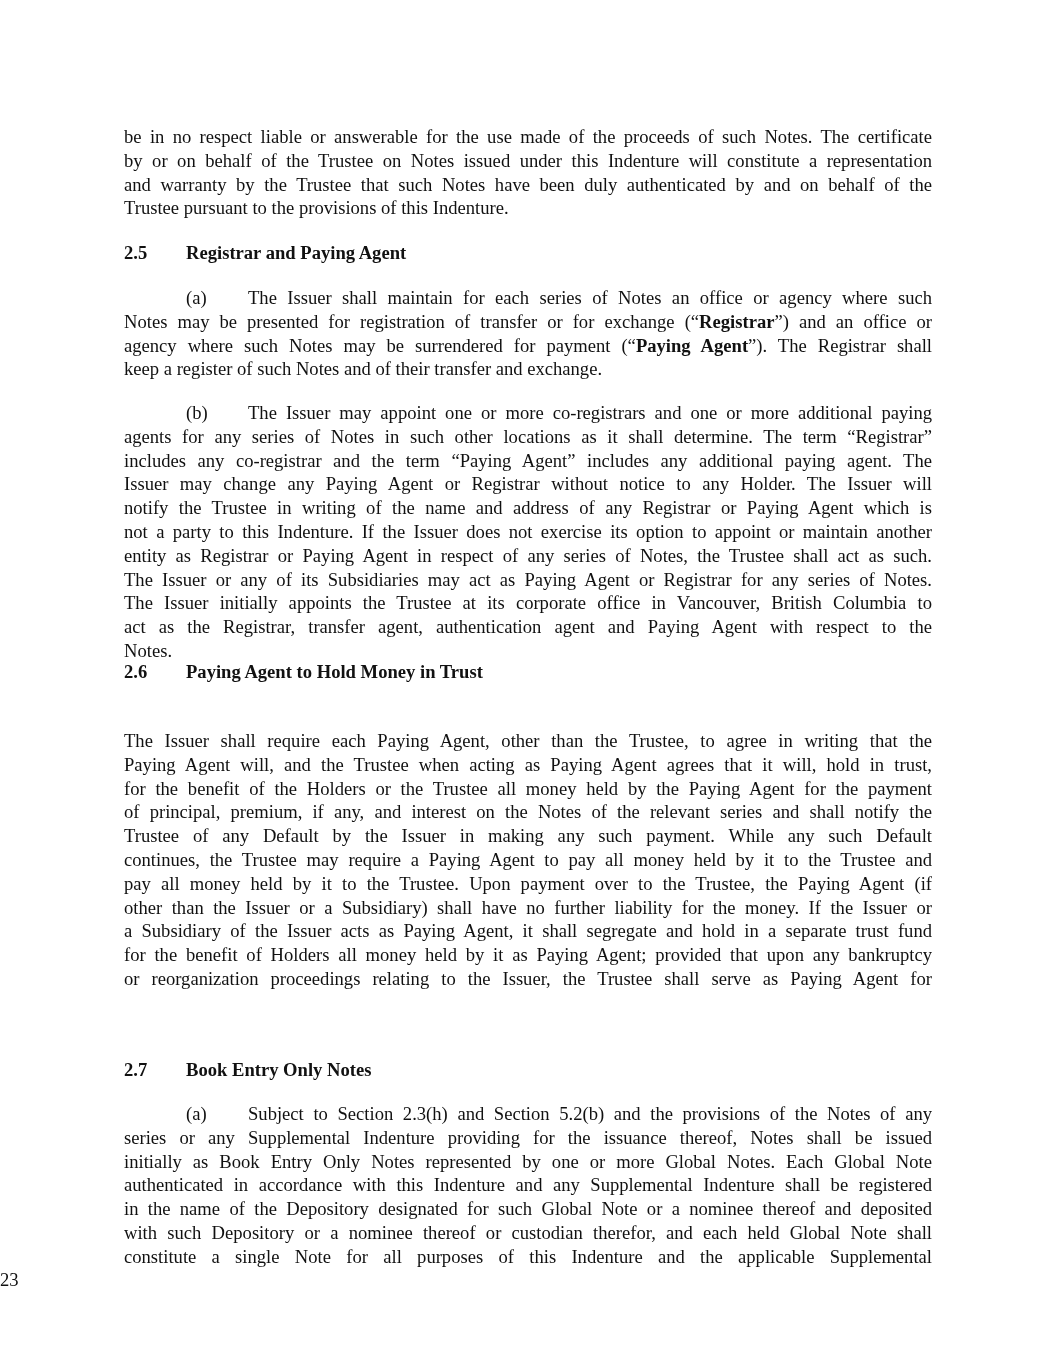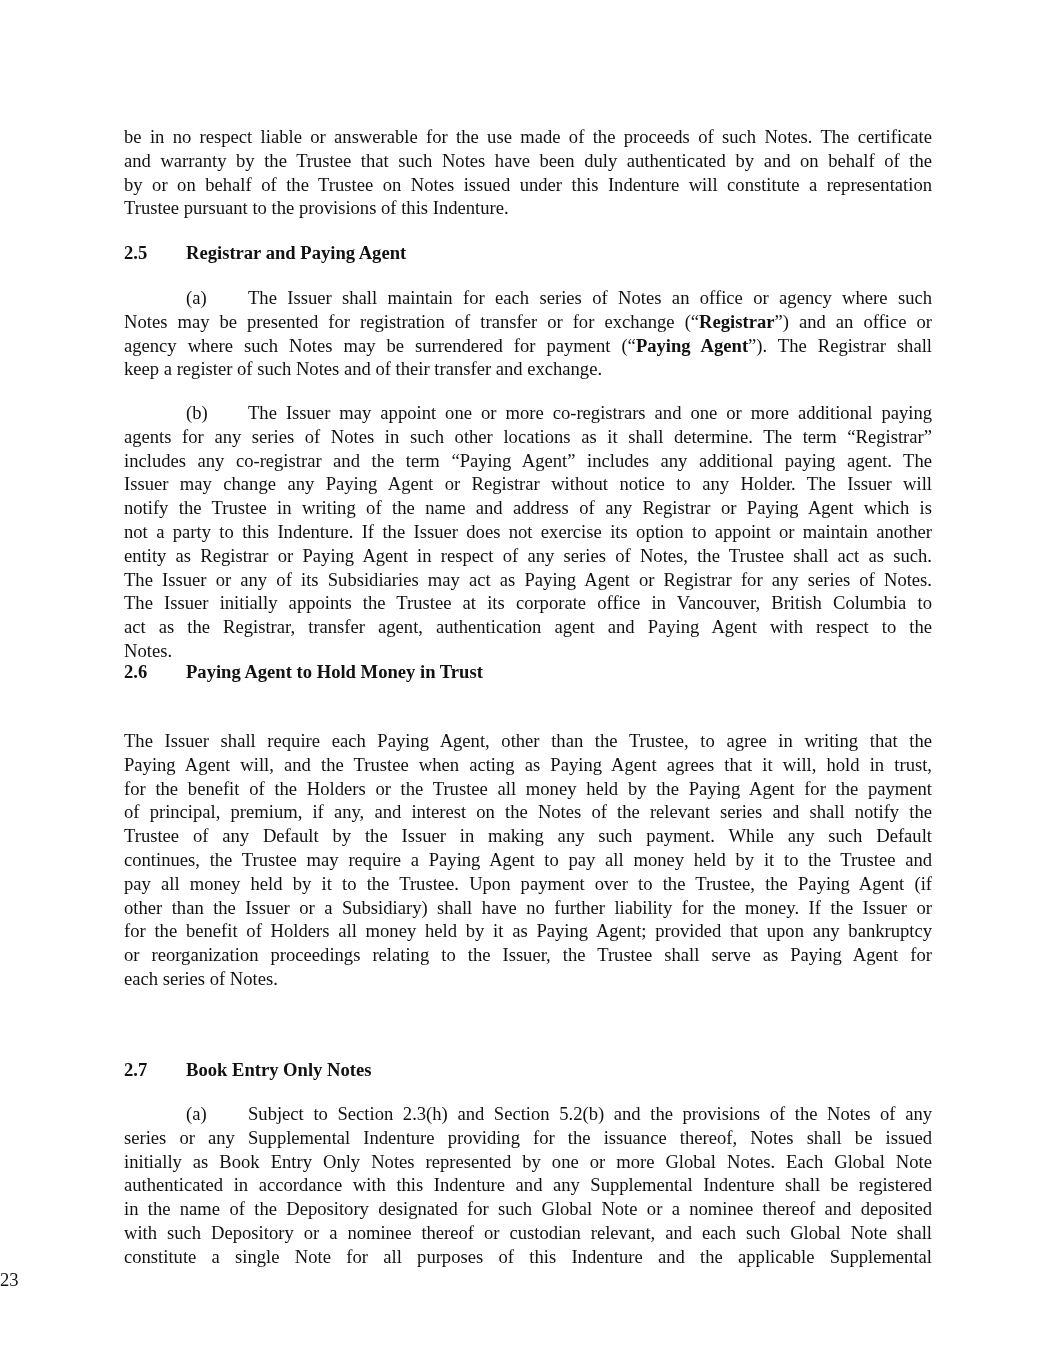--- a/index.html
+++ b/index.html
@@ -23,22 +23,22 @@
   b { font-weight: bold; margin-top: 12px; }
   .pagenum { position: absolute; left: 0; width: 1055px; text-align: left; top: 1268px; height: 24px; line-height: 24px; }
 </style>
 </head>
 <body>
 
 <div class="page">
 
   <div class="block" style="top:125px;">
     <div class="line">be in no respect liable or answerable for the use made of the proceeds of such Notes. The certificate</div>
+    <div class="line">by or on behalf of the Trustee on Notes issued under this Indenture will constitute a representation</div>
     <div class="line">and warranty by the Trustee that such Notes have been duly authenticated by and on behalf of the</div>
-    <div class="line">by or on behalf of the Trustee on Notes issued under this Indenture will constitute a representation</div>
     <div class="line last">Trustee pursuant to the provisions of this Indenture.</div>
   </div>
 
   <div class="heading" style="top:241px;">
     <span class="num">2.5</span><span>Registrar and Paying Agent</span>
   </div>
 
   <div class="block" style="top:286px;">
     <div class="line indent"><span class="marker">(a)</span><span>The Issuer shall maintain for each series of Notes an office or agency where such</span></div>
     <div class="line"><span>Notes may be presented for registration of transfer or for exchange (“</span><b>Registrar</b><span>”) and an office or</span></div>
@@ -66,34 +66,34 @@
 
   <div class="block" style="top:729px;">
     <div class="line">The Issuer shall require each Paying Agent, other than the Trustee, to agree in writing that the</div>
     <div class="line">Paying Agent will, and the Trustee when acting as Paying Agent agrees that it will, hold in trust,</div>
     <div class="line">for the benefit of the Holders or the Trustee all money held by the Paying Agent for the payment</div>
     <div class="line">of principal, premium, if any, and interest on the Notes of the relevant series and shall notify the</div>
     <div class="line">Trustee of any Default by the Issuer in making any such payment. While any such Default</div>
     <div class="line">continues, the Trustee may require a Paying Agent to pay all money held by it to the Trustee and</div>
     <div class="line">pay all money held by it to the Trustee. Upon payment over to the Trustee, the Paying Agent (if</div>
     <div class="line">other than the Issuer or a Subsidiary) shall have no further liability for the money. If the Issuer or</div>
+    <div class="line">a Subsidiary of the Issuer acts as Paying Agent, it shall segregate and hold in a separate trust fund</div>
     <div class="line">for the benefit of Holders all money held by it as Paying Agent; provided that upon any bankruptcy</div>
     <div class="line">or reorganization proceedings relating to the Issuer, the Trustee shall serve as Paying Agent for</div>
-    <div class="line last">each series of Notes.</div>
   </div>
 
   <div class="heading" style="top:1058px;">
     <span class="num">2.7</span><span>Book Entry Only Notes</span>
   </div>
 
   <div class="block" style="top:1102px;">
     <div class="line indent"><span class="marker">(a)</span><span>Subject to Section 2.3(h) and Section 5.2(b) and the provisions of the Notes of any</span></div>
     <div class="line">series or any Supplemental Indenture providing for the issuance thereof, Notes shall be issued</div>
     <div class="line">initially as Book Entry Only Notes represented by one or more Global Notes. Each Global Note</div>
     <div class="line">authenticated in accordance with this Indenture and any Supplemental Indenture shall be registered</div>
     <div class="line">in the name of the Depository designated for such Global Note or a nominee thereof and deposited</div>
-    <div class="line">with such Depository or a nominee thereof or custodian relevant, and each such Global Note shall</div>
+    <div class="line">with such Depository or a nominee thereof or custodian therefor, and each held Global Note shall</div>
     <div class="line">constitute a single Note for all purposes of this Indenture and the applicable Supplemental</div>
   </div>
 
   <div class="pagenum">23</div>
 
 </div>
 
 </body></html>

